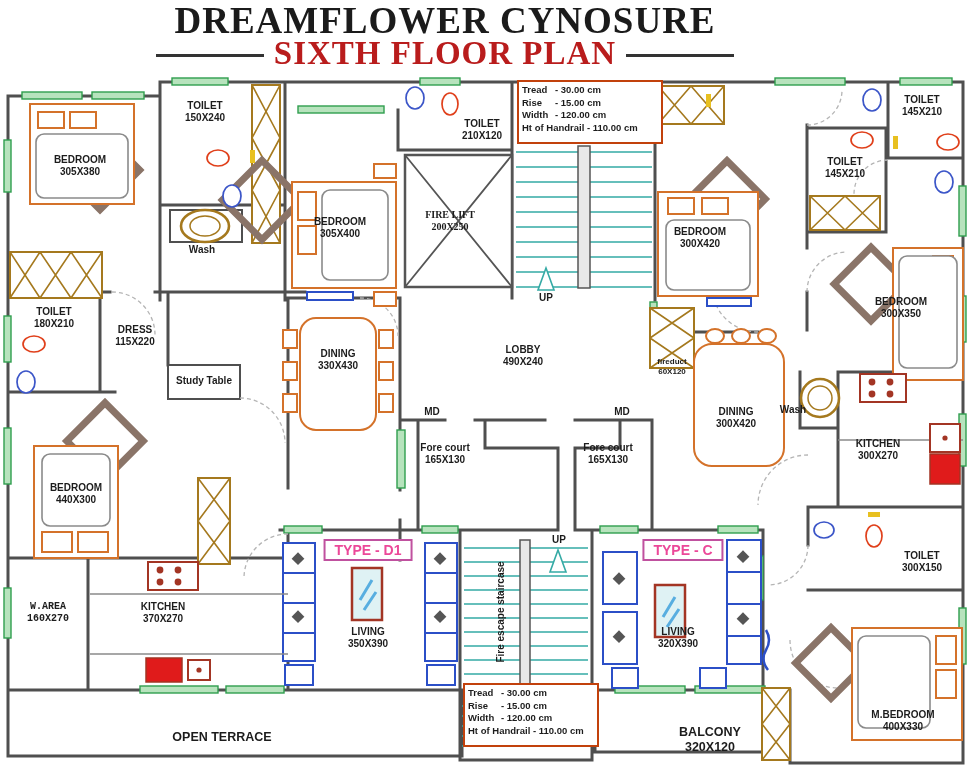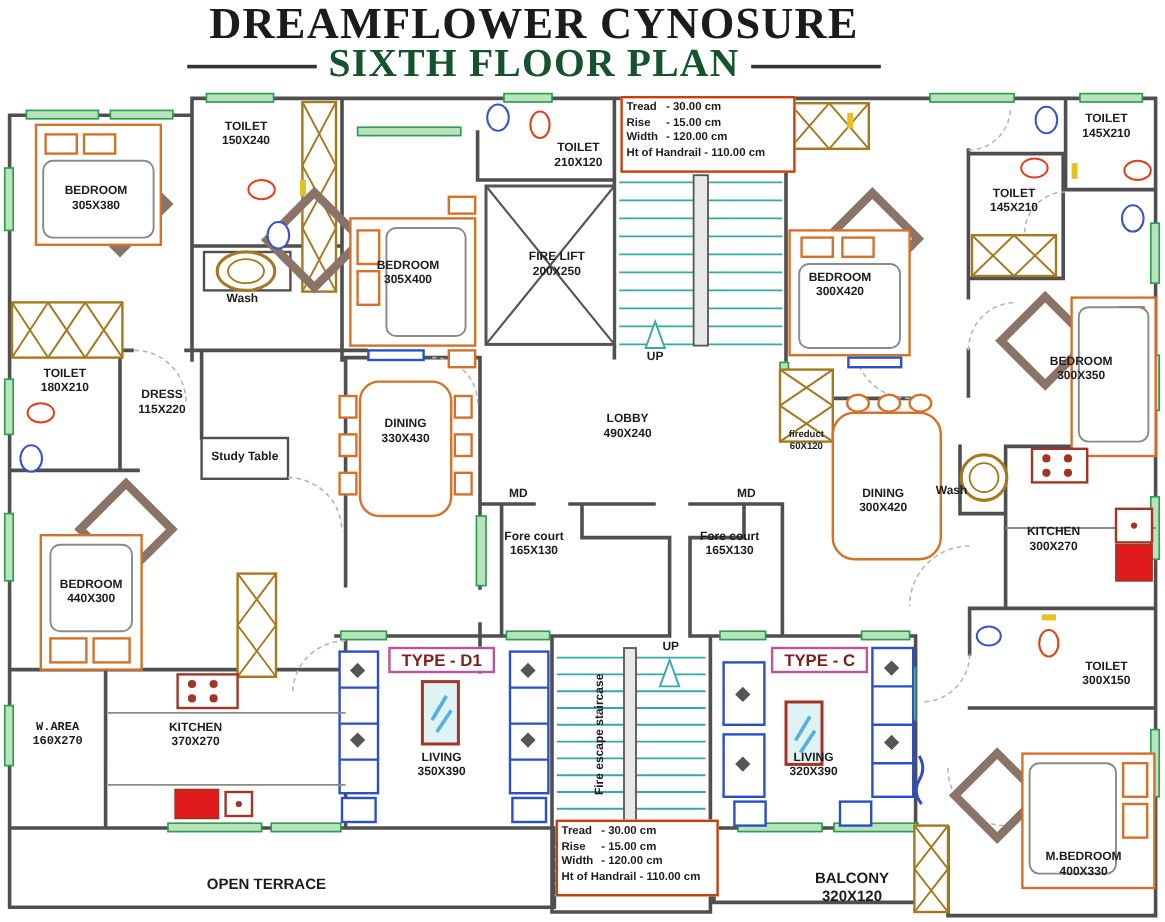--- a/index.html
+++ b/index.html
@@ -5,21 +5,21 @@
   html,body{margin:0;padding:0;background:#fff;}
   .stage{position:relative;width:971px;height:768px;background:#fff;overflow:hidden;
          font-family:"Liberation Sans",sans-serif;}
   
   .titlewrap{position:absolute;left:95px;top:2px;width:700px;text-align:center;z-index:4;}
   .title1{font-family:"Liberation Serif",serif;font-weight:bold;font-size:37px;
           letter-spacing:1px;color:#1b1b1b;line-height:1.0;}
   .title2row{display:flex;align-items:center;justify-content:center;gap:10px;margin-top:-2px;}
   .trule{flex:0 0 108px;border-top:3px solid #333;margin-top:4px;}
   .title2{font-family:"Liberation Serif",serif;font-weight:bold;font-size:33px;
-          letter-spacing:1px;color:#14532d;line-height:1.0;}
+          letter-spacing:1px;color:#b91c1c;line-height:1.0;}
   
   svg{position:absolute;left:0;top:0;z-index:1;}
   .wall{stroke:#4f4f4f;stroke-width:3;fill:none;stroke-linecap:square;}
   .wall2{stroke:#4f4f4f;stroke-width:2;fill:#fff;}
   .thin{stroke:#8a8a8a;stroke-width:1.5;fill:none;}
   .win{fill:#b7e3bd;stroke:#2f9e4f;stroke-width:1.4;}
   .tan{stroke:#a5791e;stroke-width:2;fill:#fff;}
   .tanl{stroke:#a5791e;stroke-width:1.6;fill:none;}
   .org{stroke:#d4722a;stroke-width:2;fill:#fff;}
   .mat{stroke:#8a8a8a;stroke-width:1.6;fill:#fff;}
@@ -35,21 +35,21 @@
   .yel{fill:#e8c020;}
   
   .rlabel{position:absolute;transform:translate(-50%,-50%);text-align:center;
           font-weight:bold;font-size:10px;color:#1c1c1c;line-height:1.2;
           white-space:nowrap;z-index:3;}
   .big{font-size:12.5px;margin-top:18px;}
   .small{font-size:8px;}
   .vlabel{position:absolute;transform:translate(-50%,-50%) rotate(-90deg);
           font-weight:bold;font-size:10px;color:#1c1c1c;white-space:nowrap;z-index:3;}
   .typebox{position:absolute;transform:translate(-50%,-50%);border:2px solid #c0519f;
-           background:#fff;padding:1px 9px;font-weight:bold;font-size:14px;color:#7f1d1d;
+           background:#fff;padding:1px 9px;font-weight:bold;font-size:14px;color:#ec4899;
            white-space:nowrap;z-index:3;}
   .notebox{position:absolute;background:#fff;border:2px solid #c2410c;
            font-weight:bold;font-size:9.5px;color:#1c1c1c;padding:2px 3px;z-index:3;}
   .nrow{display:flex;line-height:12.5px;white-space:nowrap;}
   .nlab{width:33px;}
 </style>
 </head>
 <body>
 
 <div class="stage">
@@ -380,21 +380,21 @@
     <div>OPEN TERRACE</div>
     </div>
   <div class="rlabel" style="left:340px;top:228px;">
     <div>BEDROOM</div>
       <div>305X400</div>
     </div>
   <div class="rlabel" style="left:482px;top:130px;">
     <div>TOILET</div>
       <div>210X120</div>
     </div>
-  <div class="rlabel" style="left:464px;top:221px;">
+  <div class="rlabel" style="left:450px;top:221px;font-family:Liberation Serif, serif;">
     <div>FIRE LIFT</div>
       <div>200X250</div>
     </div>
   <div class="rlabel" style="left:338px;top:360px;">
     <div>DINING</div>
       <div>330X430</div>
     </div>
   <div class="rlabel" style="left:523px;top:356px;">
     <div>LOBBY</div>
       <div>490X240</div>

